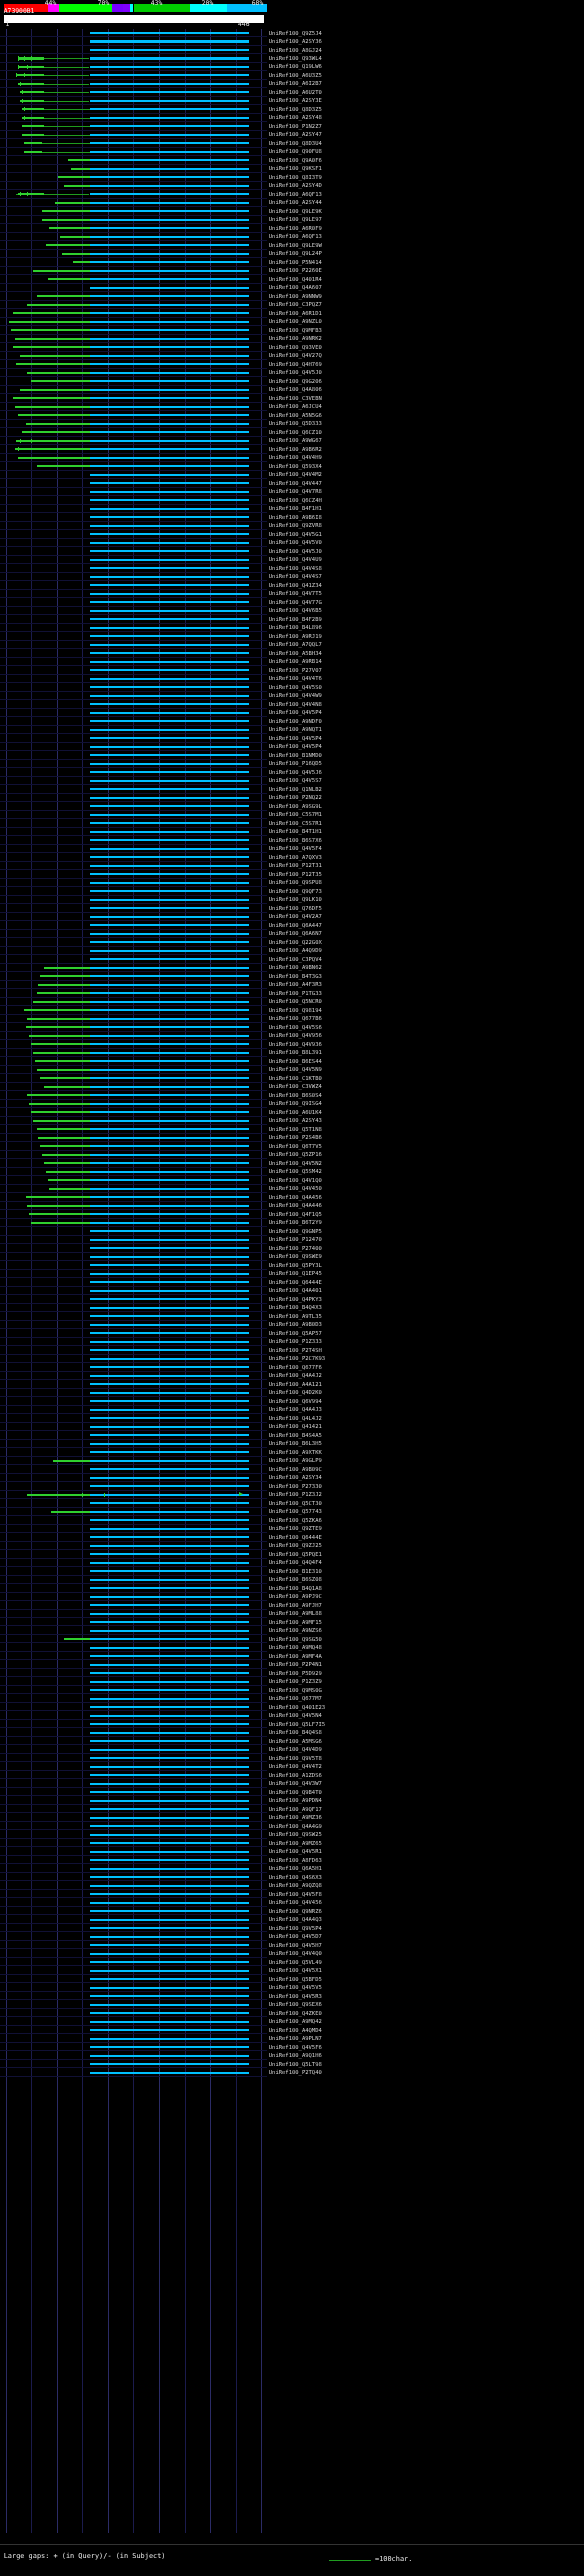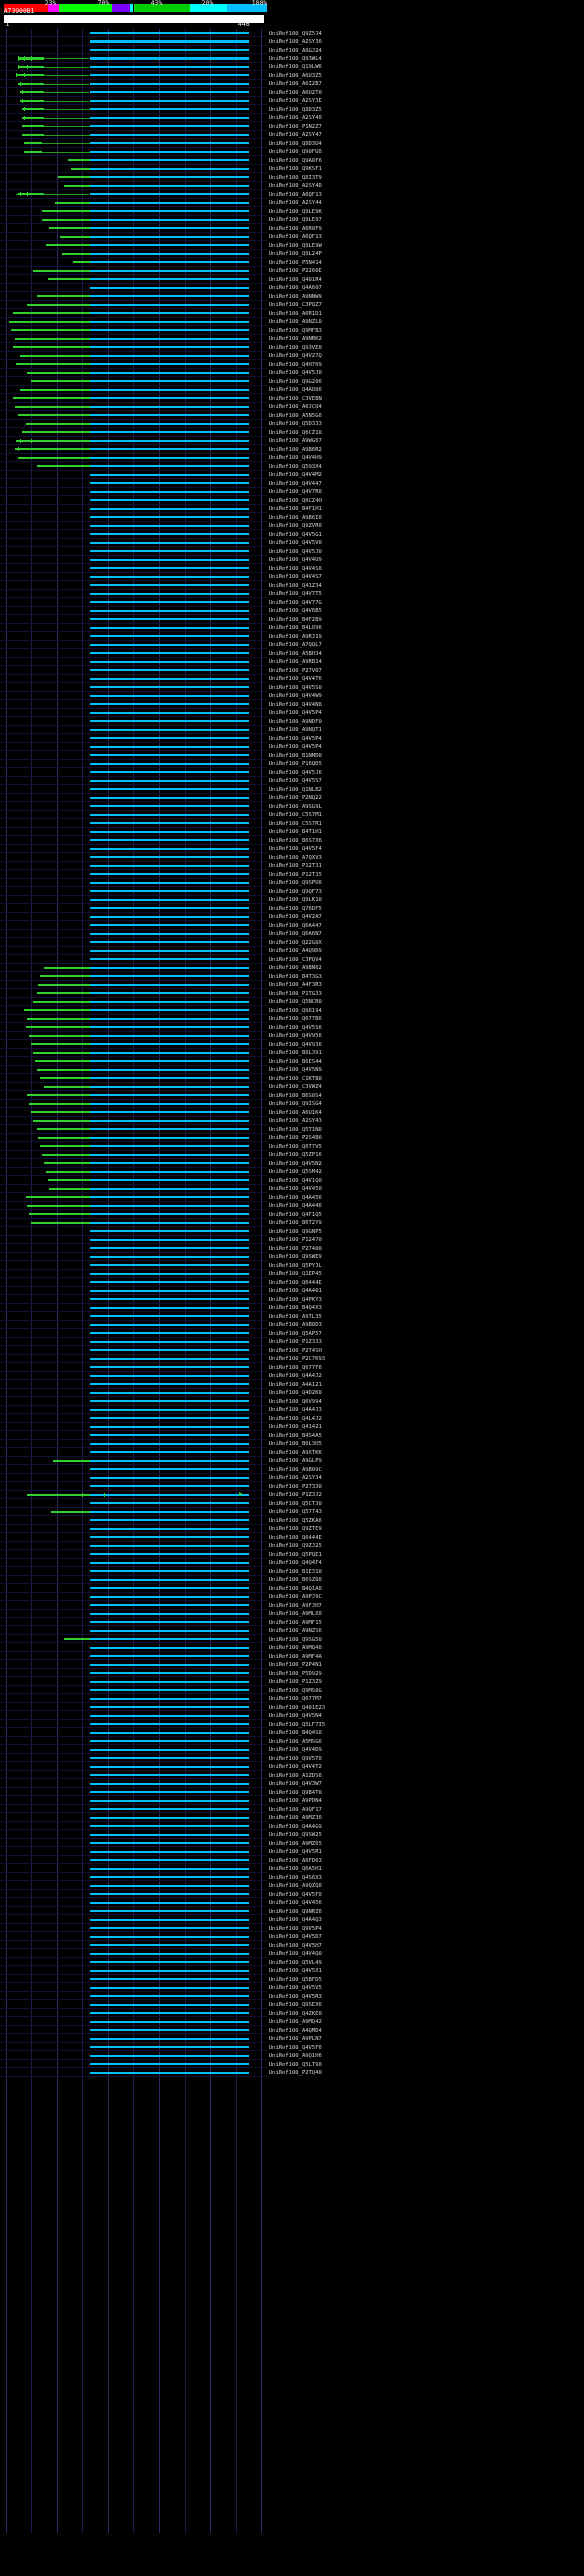--- a/index.html
+++ b/index.html
@@ -60,25 +60,25 @@
       <div class="seg" style="left: 44px; width: 11px; background: rgb(255, 0, 255);"></div>
       <div class="seg" style="left: 55px; width: 53px; background: rgb(0, 255, 0);"></div>
       <div class="seg" style="left: 108px; width: 11px; background: rgb(119, 0, 255);"></div>
       <div class="seg" style="left: 119px; width: 7.3px; background: rgb(127, 0, 255);"></div>
       <div class="seg" style="left: 126px; width: 3.7px; background: rgb(0, 255, 255);"></div>
       <div class="seg" style="left: 130px; width: 57px; background: rgb(0, 204, 0);"></div>
       <div class="seg" style="left: 186px; width: 37px; background: rgb(0, 255, 255);"></div>
       <div class="seg" style="left: 223px; width: 40px; background: rgb(0, 191, 255);"></div>
     </div>
   <div id="keylabels">
-      <span style="left: 41px;">23%</span>
+      <span style="left: 41px;">44%</span>
       <span style="left: 94px;">70%</span>
       <span style="left: 147px;">43%</span>
       <span style="left: 198px;">20%</span>
-      <span style="left: 248px;">100%</span>
+      <span style="left: 248px;">68%</span>
     </div>
 
   <div id="rulerbar"></div>
   <div id="rulerlabels">
     <span style="left:5.5px;">1</span>
     <span style="left:238px;">446</span>
   <span style="left: 3.7px; top: -12.8px; color: rgb(255, 255, 255);">A73900B1</span>
     </div>
 
   <div id="plot">
@@ -1413,14 +1413,21 @@
       <div class="lbl" style="top: 1981px;">UniRef100_Q4ZKE0</div>
       <div class="lbl" style="top: 1989px;">UniRef100_A9MQ42</div>
       <div class="lbl" style="top: 1998px;">UniRef100_A4QMD4</div>
       <div class="lbl" style="top: 2006px;">UniRef100_A9PLN7</div>
       <div class="lbl" style="top: 2015px;">UniRef100_Q4V5F6</div>
       <div class="lbl" style="top: 2023px;">UniRef100_A9Q1H6</div>
       <div class="lbl" style="top: 2032px;">UniRef100_Q5LT98</div>
       <div class="lbl" style="top: 2040px;">UniRef100_P2TQ40</div>
     </div>
 
+  <div id="footer">
+    <div class="ftxt">Large gaps: + (in Query)/- (in Subject)</div>
+    <div class="scalewrap">
+      <div class="scaleline"></div>
+      <div class="scaletxt">=100char.</div>
+    </div>
+  </div>
 </div>
 
 
 </body></html>

